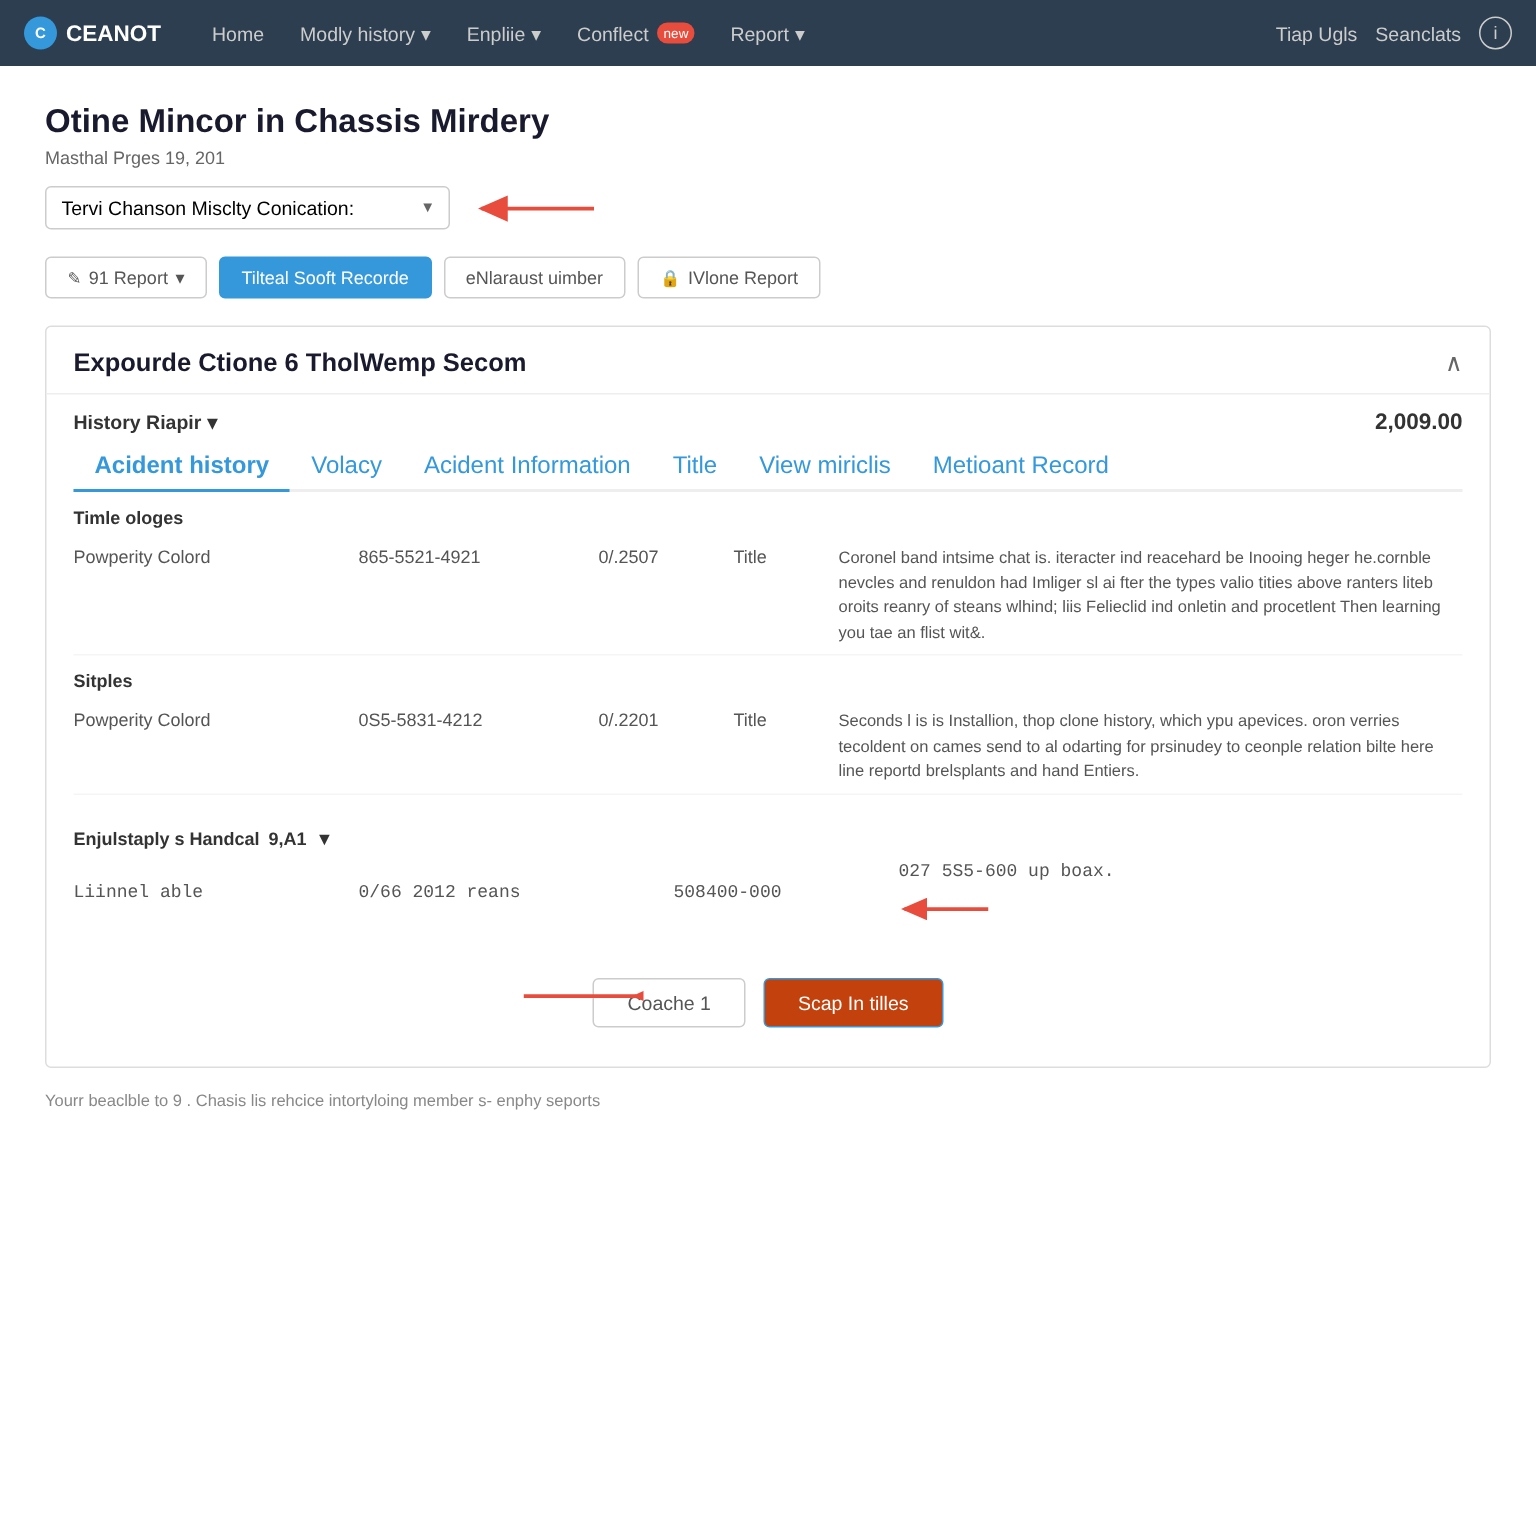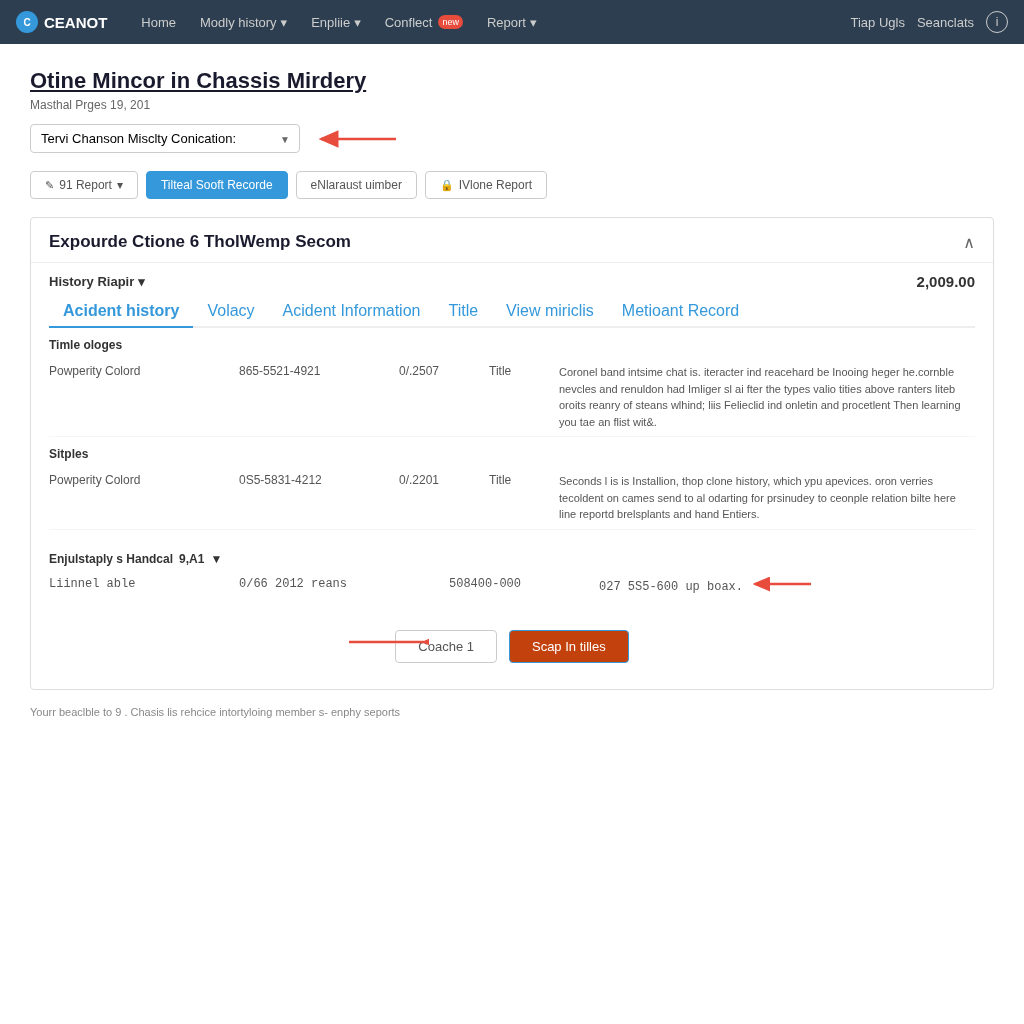--- a/index.html
+++ b/index.html
@@ -85,21 +85,20 @@
       background: #fff;
       min-height: calc(1024px - 44px);
       padding: 24px 30px;
     }
 
     .page-title {
       font-size: 22px;
       font-weight: bold;
       color: #1a1a2e;
       margin-bottom: 4px;
-      text-decoration: underline;
     }
     .page-subtitle {
       font-size: 12px;
       color: #666;
       margin-bottom: 12px;
     }
 
     
     .selector-row {
       display: flex;
@@ -429,21 +428,21 @@
       <div class="employees-section">
         <div class="employees-header">
           <span>Enjulstaply s Handcal</span>
           <span>9,A1</span>
           <span>▼</span>
         </div>
         <div class="employees-row">
           <div class="cell">Liinnel able</div>
           <div class="cell">0/66 2012 reans</div>
           <div class="cell">508400-000</div>
-          <div style="display:flex;align-items:flex-end;gap:8px;">
+          <div style="display:flex;align-items:flex-start;gap:8px;flex-direction:column;">
             <span>027 5S5-600 up boax.</span>
 
             <svg width="60" height="20" viewBox="0 0 60 20">
               <defs>
                 <marker id="arrowhead2" markerWidth="7" markerHeight="6" refX="6" refY="3" orient="auto">
                   <polygon points="0 0, 7 3, 0 6" fill="#e74c3c"></polygon>
                 </marker>
               </defs>
               <line x1="60" y1="10" x2="4" y2="10" stroke="#e74c3c" stroke-width="2.5" marker-end="url(#arrowhead2)"></line>
             </svg>

